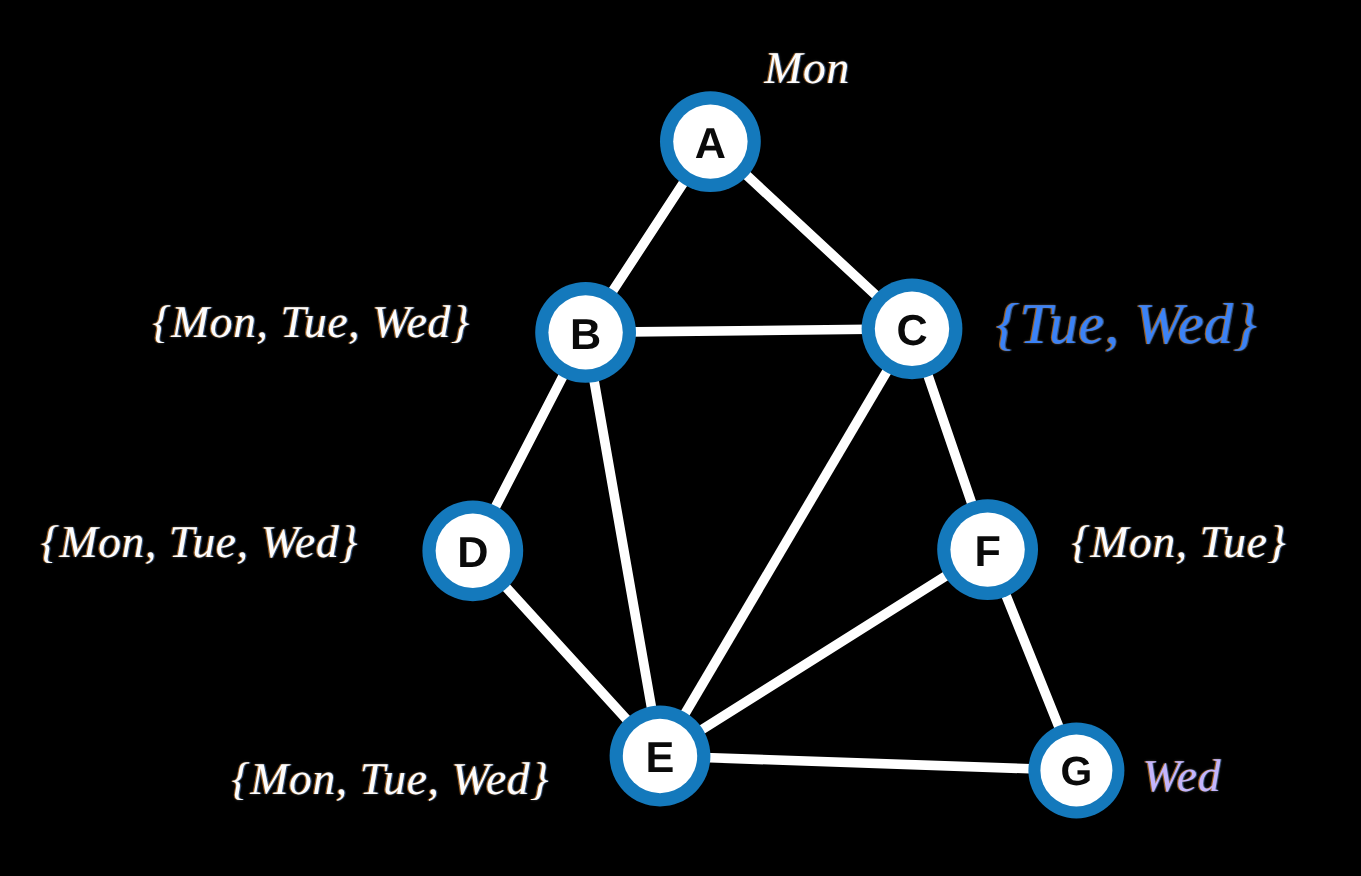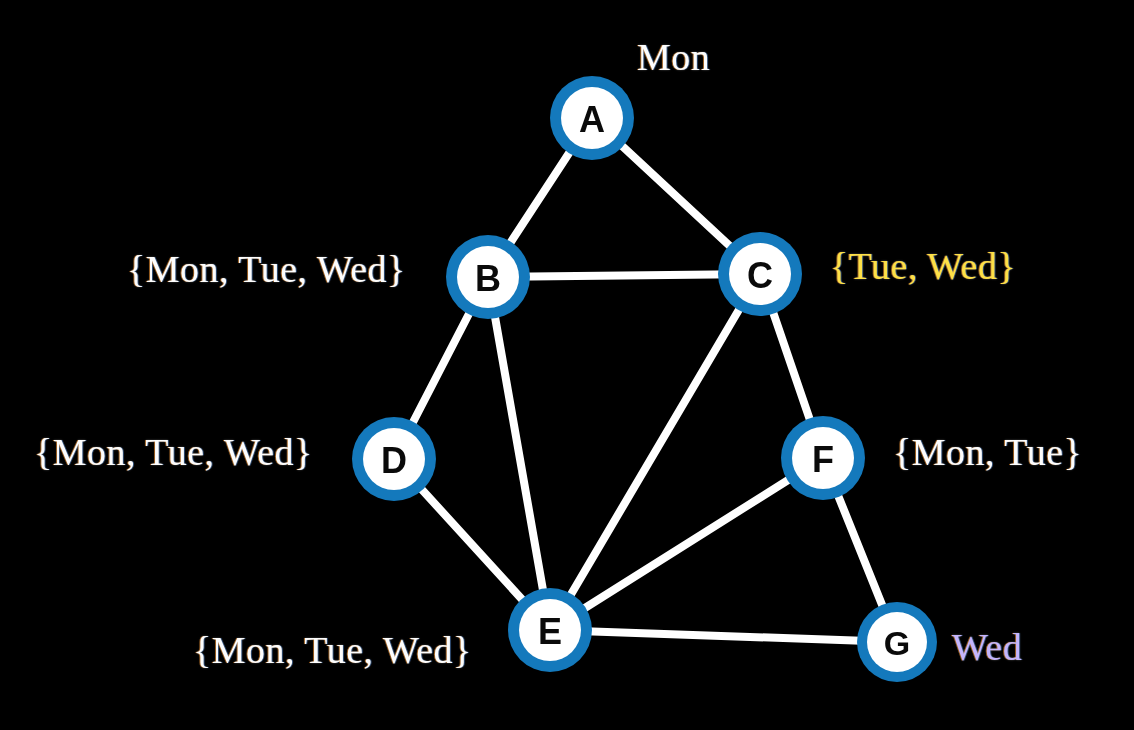--- a/index.html
+++ b/index.html
@@ -29,20 +29,21 @@
     font-weight: bold;
     fill: #0a0a0a;
     text-anchor: middle;
     dominant-baseline: central;
     paint-order: stroke;
   }
   .domain-label {
     position: absolute;
     color: #fdfdfd;
     font-family: "Liberation Serif", "DejaVu Serif", serif;
+    font-style: italic;
     font-size: 38px;
     line-height: 1;
     white-space: nowrap;
     letter-spacing: 0.5px;
     text-shadow:
       -1px 0 0 rgba(255,150,40,0.55),
        1px 0 0 rgba(90,160,255,0.40),
        0 0 2px rgba(255,255,255,0.35);
   }
   .label-right { text-align: left; }
@@ -99,19 +100,19 @@
         <g>
           <circle cx="897" cy="642" r="40" fill="#1479BC"></circle>
           <circle cx="897" cy="642" r="30" fill="#FFFFFF"></circle>
           <text x="897" y="643" class="node-letter" font-size="34" fill="#0A0A0A">G</text>
         </g>
       </g>
   </svg>
   <div id="label-layer">
       <div class="domain-label label-right" style="left: 637px; top: 38px; font-size: 38px; color: rgb(253, 253, 253);">Mon</div>
       <div class="domain-label label-right" style="left: 127px; top: 250px; font-size: 38px; color: rgb(253, 253, 253);">{Mon, Tue, Wed}</div>
-      <div class="domain-label label-right" style="left: 830px; top: 247px; font-size: 38px; color: #fde047;">{Tue, Wed}</div>
+      <div class="domain-label label-right" style="left: 830px; top: 247px; font-size: 48px; color: #3b82f6;">{Tue, Wed}</div>
       <div class="domain-label label-right" style="left: 34px; top: 433px; font-size: 38px; color: rgb(253, 253, 253);">{Mon, Tue, Wed}</div>
       <div class="domain-label label-right" style="left: 893px; top: 433px; font-size: 38px; color: rgb(253, 253, 253);">{Mon, Tue}</div>
       <div class="domain-label label-right" style="left: 193px; top: 631px; font-size: 38px; color: rgb(253, 253, 253);">{Mon, Tue, Wed}</div>
       <div class="domain-label label-right" style="left: 952px; top: 628px; font-size: 38px; color: #c4b5fd;">Wed</div>
     </div>
 </div>
 
 </body></html>

